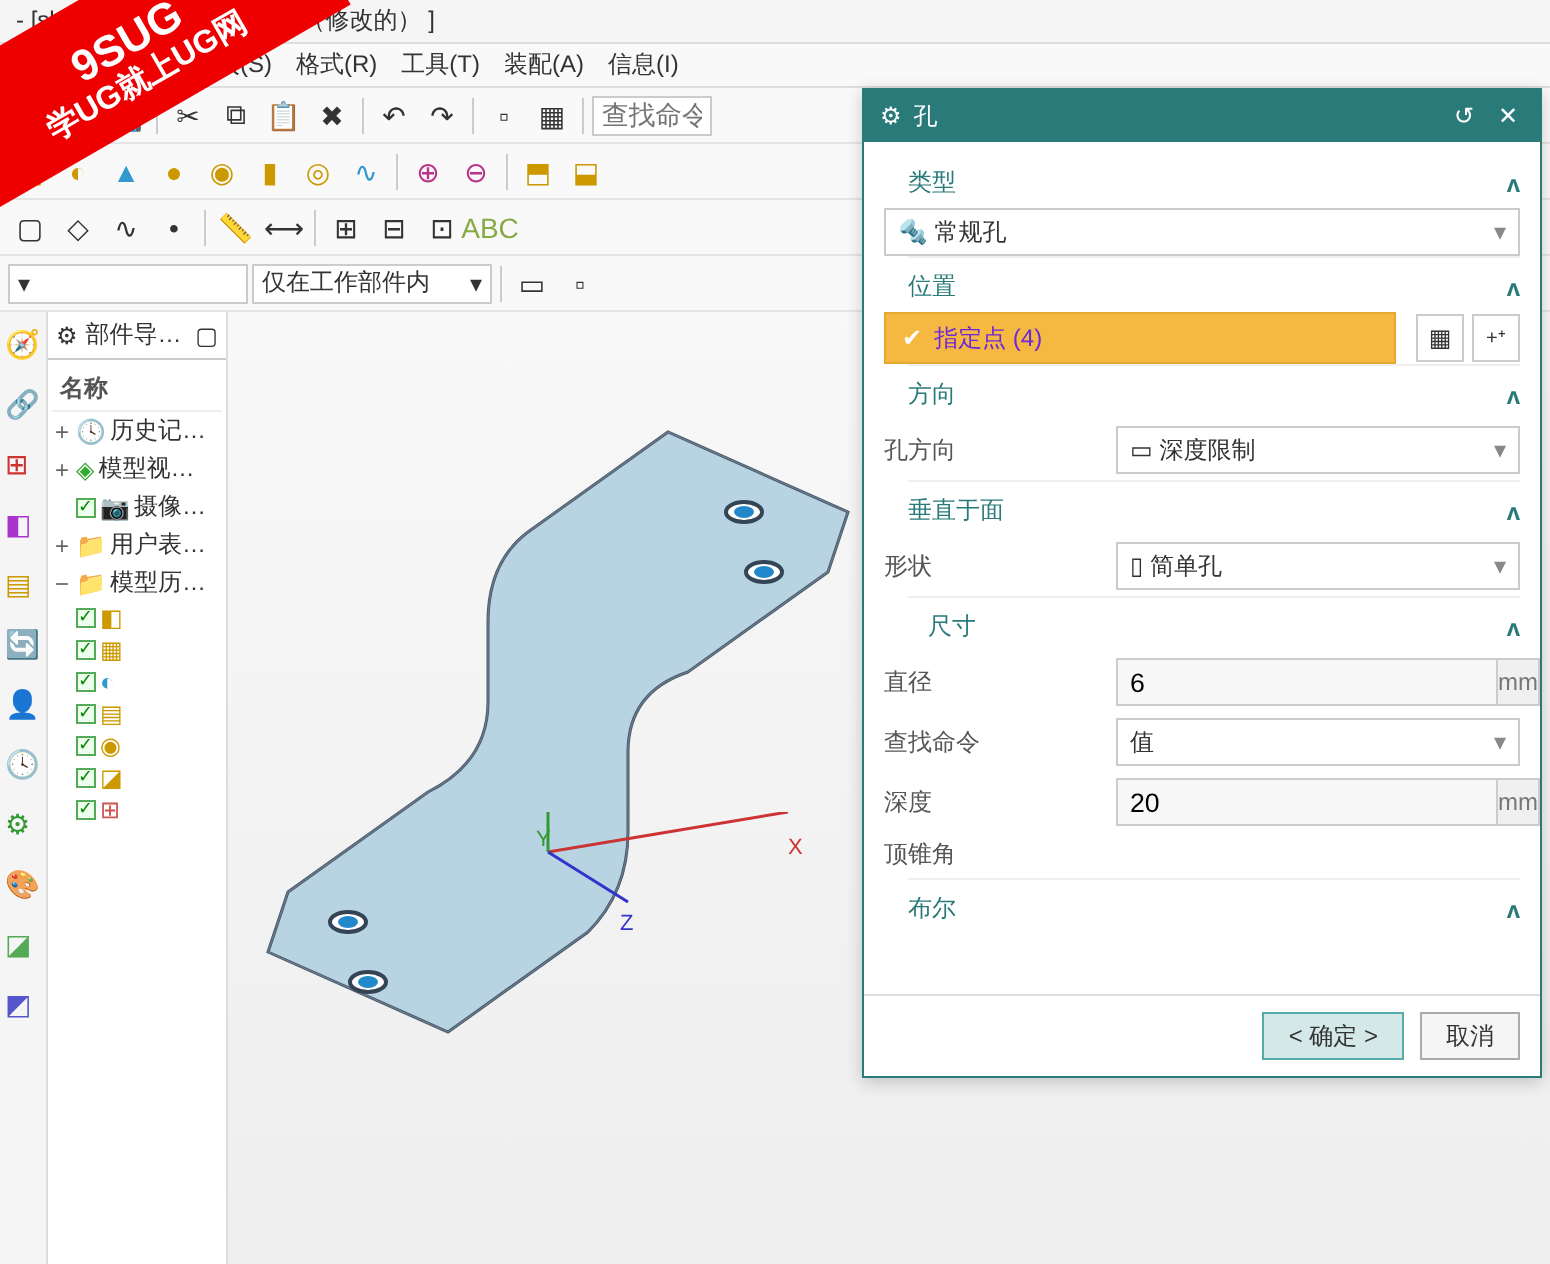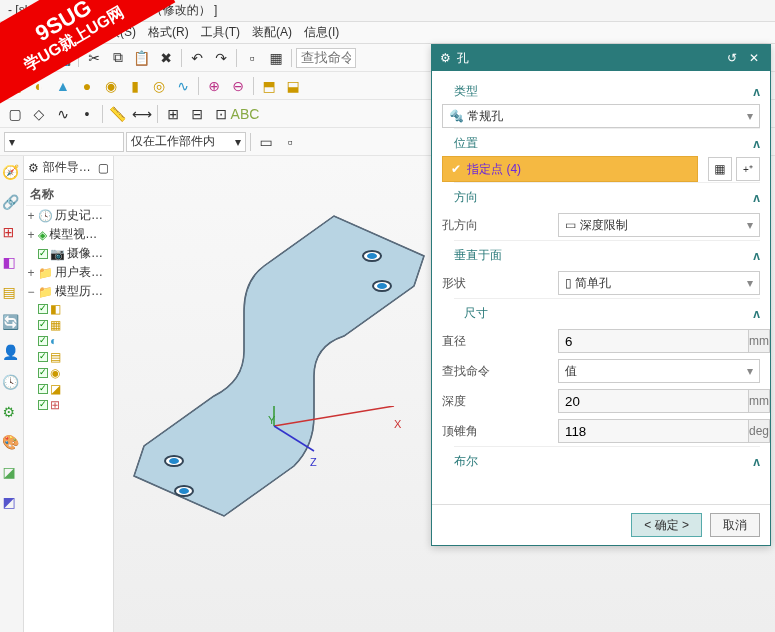--- a/index.html
+++ b/index.html
@@ -333,25 +333,20 @@
       <span class="lbl">深度</span>
       <div class="numbox">
         <input value="20" style="">
         <div class="unit">mm</div>
 
       </div>
     </div>
 
     <div class="field-row">
       <span class="lbl">顶锥角</span>
-      <div class="numbox">
-        <input value="118" style="">
-        <div class="unit">deg</div>
-
-      </div>
     </div>
 
     <div class="sect-hdr">
         <span>布尔</span>
         <span class="caret">ʌ</span>
       </div>
     <div class="dropdown" style="height:20px;visibility:hidden"></div>
   </div>
   <div class="dlg-footer">
     <div class="btn primary">&lt;&nbsp;<span>确定</span>&nbsp;&gt;</div>

